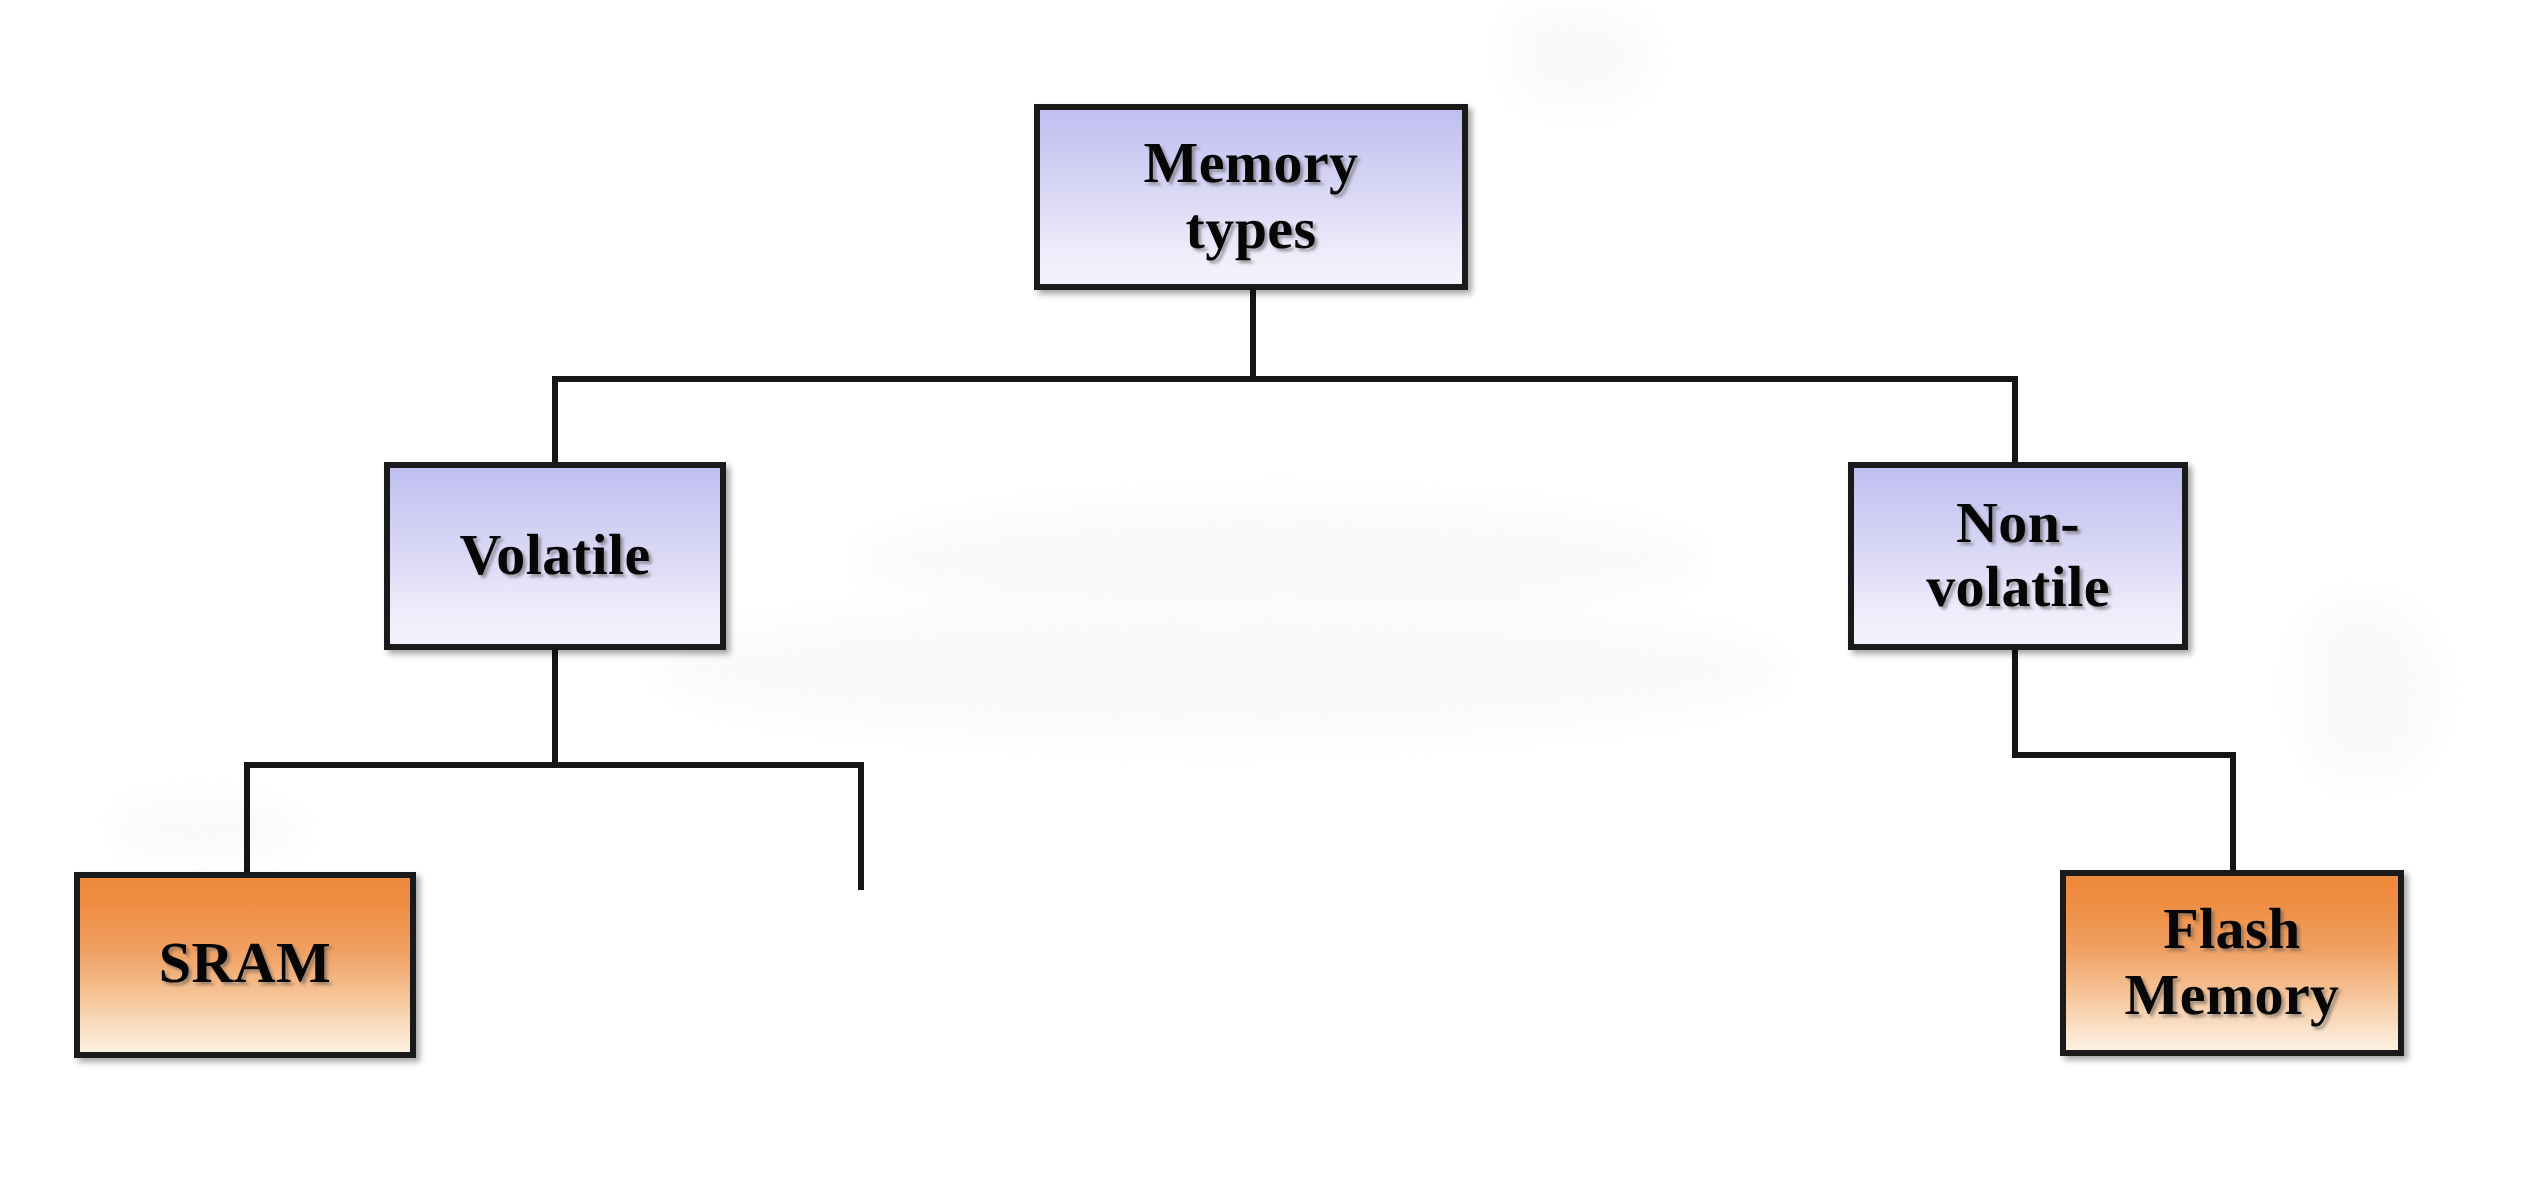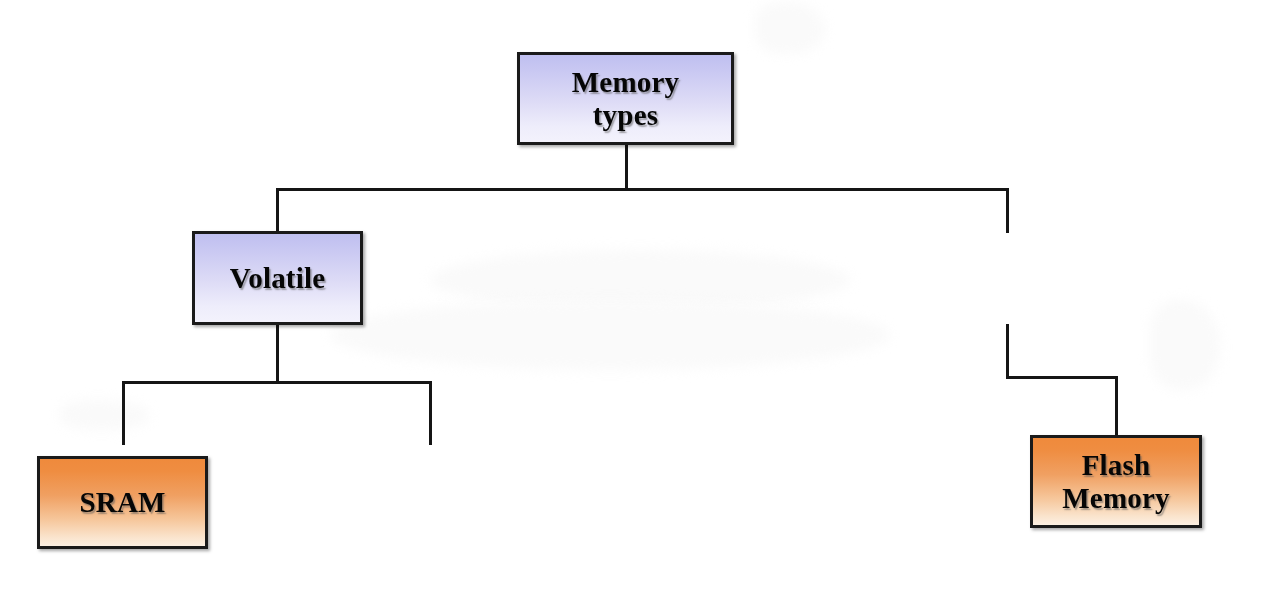--- a/index.html
+++ b/index.html
@@ -88,22 +88,26 @@
 
   <div class="node purple" style="left:517px; top:52px; width:217px; height:93px;">
     <span class="label">Memory
 types</span>
   </div>
 
   <div class="node purple" style="left:192px; top:231px; width:171px; height:94px;">
     <span class="label">Volatile</span>
   </div>
 
+  <div class="node purple" style="left:924px; top:231px; width:170px; height:94px;">
+    <span class="label">Non-
+volatile</span>
+  </div>
 
-  <div class="node orange" style="left:37px; top:456px; width:171px; height:93px;">
+  <div class="node orange" style="left:37px; top:436px; width:171px; height:93px;">
     <span class="label">SRAM</span>
   </div>
 
 
   <div class="node orange" style="left:1030px; top:435px; width:172px; height:93px;">
     <span class="label">Flash
 Memory</span>
   </div>
 
 </div>

